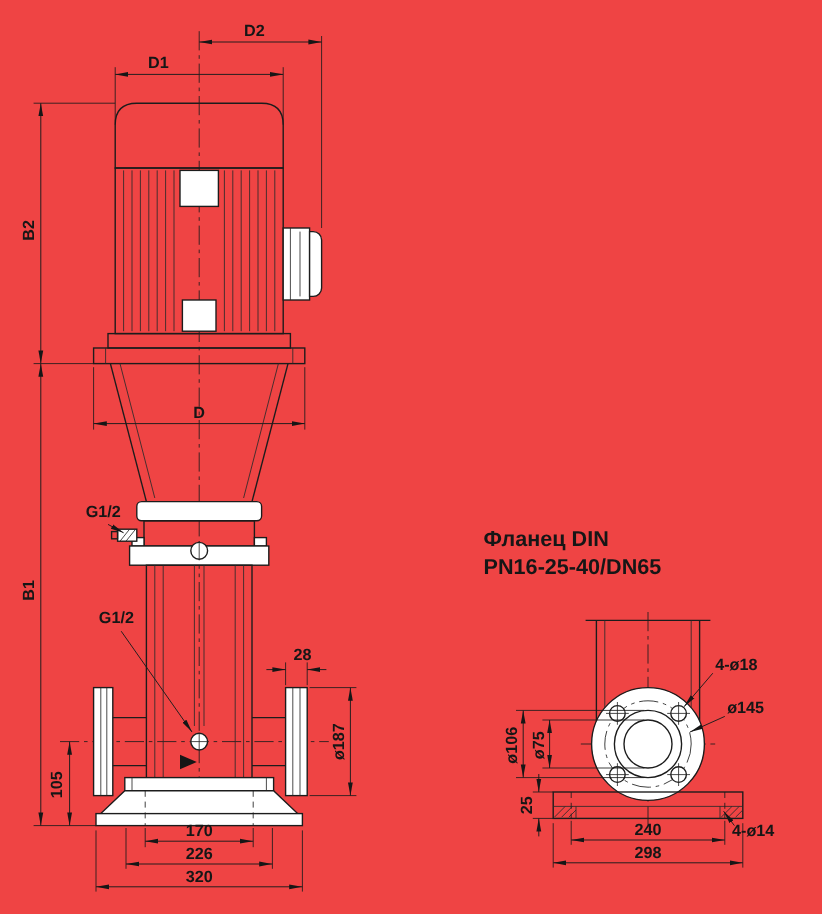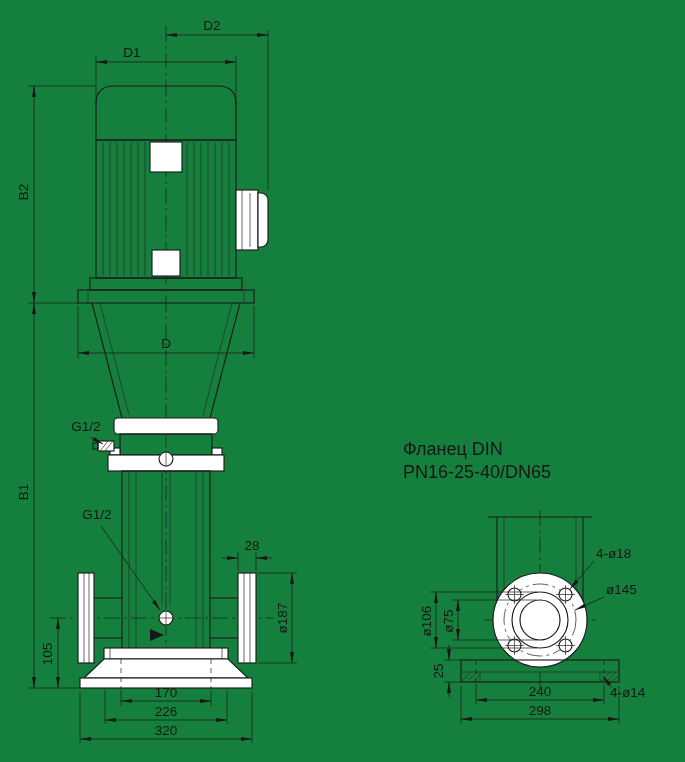--- a/index.html
+++ b/index.html
@@ -1,17 +1,17 @@
 <!DOCTYPE html>
 <html><head>
 <meta charset="utf-8">
 <style>
   html,body{margin:0;padding:0;background:#fff;}
-  .page{width:685px;height:762px;background:#15803d;position:relative;overflow:hidden;
-        font-family:"Liberation Sans", sans-serif;}
+  .page{width:685px;height:762px;background:#ef4444;position:relative;overflow:hidden;
+        font-family:"Liberation Sans", sans-serif;font-weight:bold;}
   svg{display:block;}
   svg text{fill:#161616;font-family:"Liberation Sans", sans-serif;font-size:13.5px;}
   svg text.title{font-size:18px;}
   .outline{stroke:#1c1c1c;stroke-width:1.15;fill:none;}
   .thin{stroke:#2a2a2a;stroke-width:0.7;fill:none;}
   .dimline{stroke:#1c1c1c;stroke-width:0.8;fill:none;}
   .ext{stroke:#1c1c1c;stroke-width:0.7;fill:none;}
   .cl{stroke:#1c1c1c;stroke-width:0.7;fill:none;stroke-dasharray:16 4 3 4;}
   .dash{stroke:#1c1c1c;stroke-width:0.7;fill:none;stroke-dasharray:5 4;}
   .whitefill{fill:#ffffff;}

